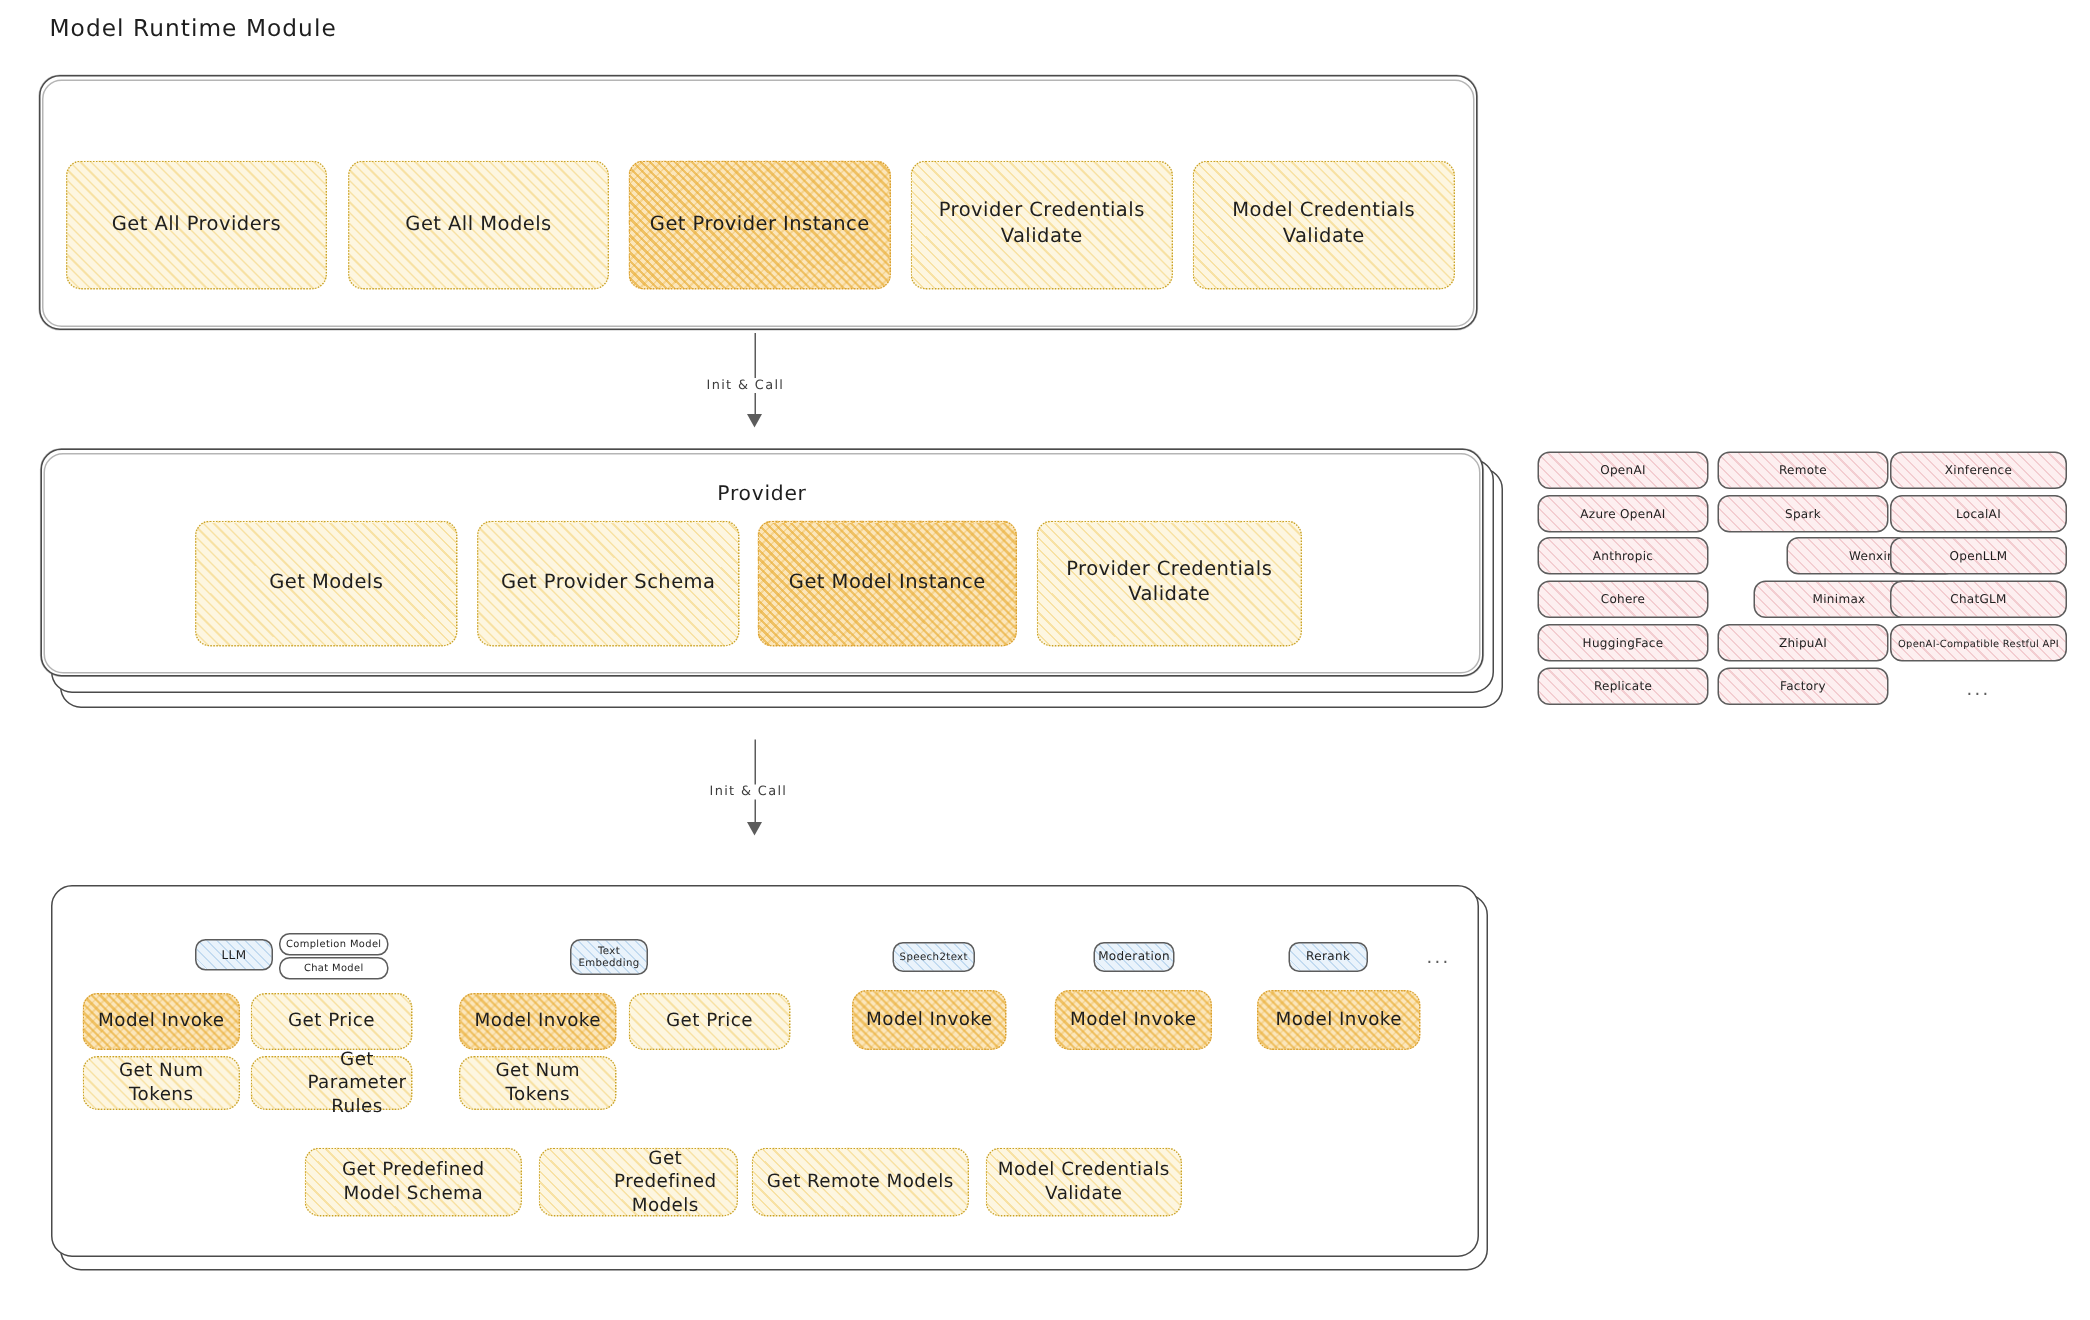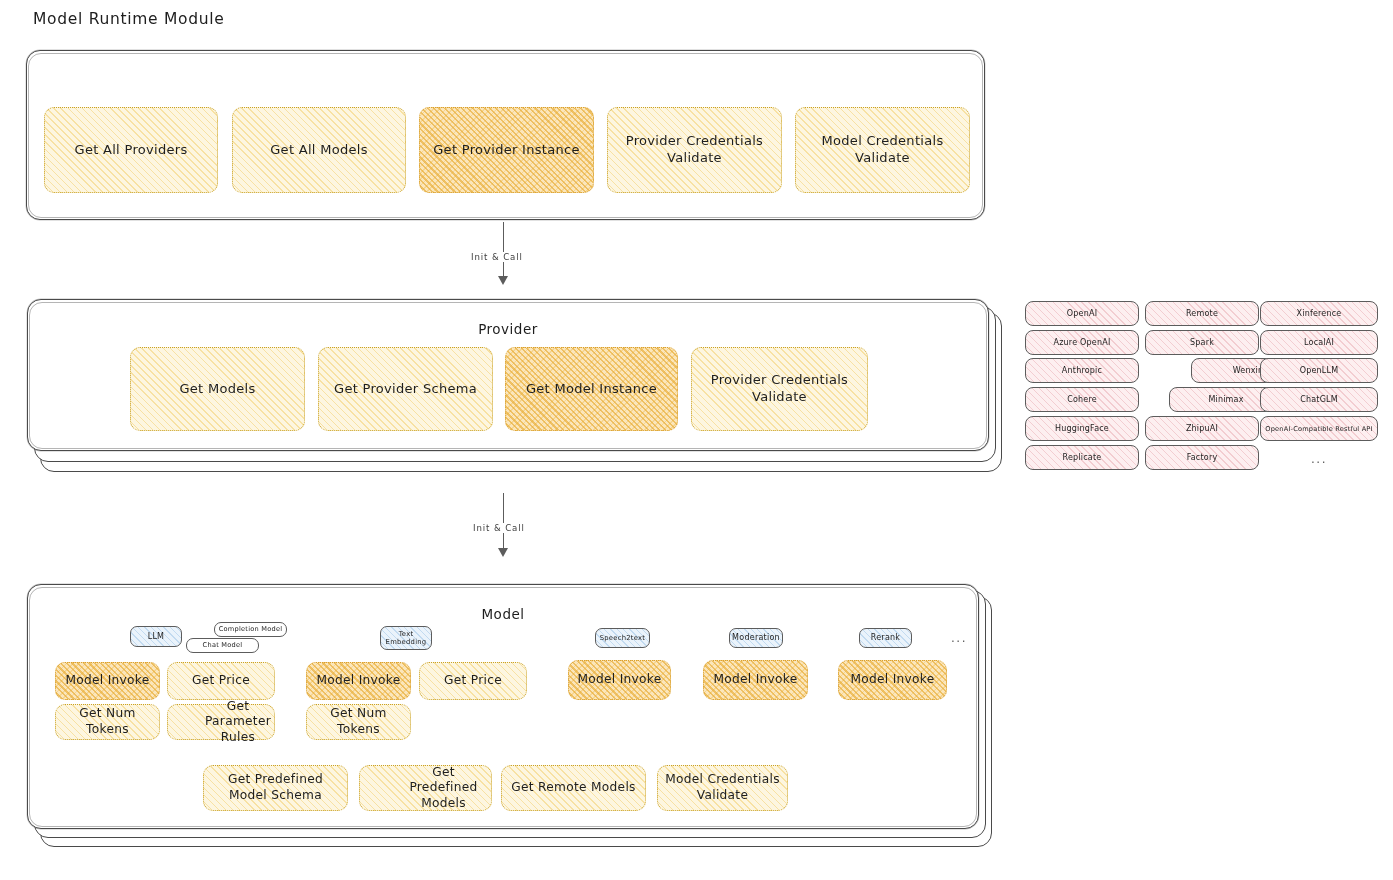--- a/index.html
+++ b/index.html
@@ -228,26 +228,23 @@
       <div class="pill hand" style="left: 1260px; top: 416px; width: 118px; height: 25px; font-size: 6.6px;">OpenAI-Compatible Restful API</div>
       <div class="ellipsis-txt hand" style="left: 1260px; top: 452px; width: 118px;">...</div>
     </div>
 
   <div class="arrow-line" style="left:503px; top:493px; height:62px;"></div>
   <div class="arrow-head" style="left:498px; top:548px;"></div>
   <div class="arrow-label hand" style="left:470px; top:523px;">Init &amp; Call</div>
 
   <div class="stack-layer" style="left:40px; top:596px; width:952px; height:251px;"></div>
   <div class="stack-layer" style="left:34px; top:590px; width:952px; height:248px;"></div>
-  <div class="container" style="left:27px; top:584px; width:952px; height:245px;">
-    <div class="container-title hand" style="top:21px;">Model</div>
-  </div>
   <div id="model-body">
       <div class="badge hand" style="left: 130px; top: 626px; width: 52px; height: 21px; font-size: 8px;">LLM</div>
-      <div class="badge hand plain" style="left: 186px; top: 622px; width: 73px; height: 15px; font-size: 6.6px; margin-left: 28px;">Completion Model</div>
+      <div class="badge hand plain" style="left: 186px; top: 622px; width: 73px; height: 15px; font-size: 6.6px;">Completion Model</div>
       <div class="badge hand plain" style="left: 186px; top: 638px; width: 73px; height: 15px; font-size: 6.6px;">Chat Model</div>
       <div class="chip hand hl" style="left: 55px; top: 662px; width: 105px; height: 38px; font-size: 12.2px;">Model Invoke</div>
       <div class="chip hand" style="left: 167px; top: 662px; width: 108px; height: 38px; font-size: 12.2px;">Get Price</div>
       <div class="chip hand" style="left: 55px; top: 704px; width: 105px; height: 36px; font-size: 12.2px;">Get Num Tokens</div>
       <div class="chip hand" style="left: 167px; top: 704px; width: 108px; height: 36px; font-size: 12.2px; padding-left: 40px;">Get Parameter Rules</div>
       <div class="badge hand" style="left: 380px; top: 626px; width: 52px; height: 24px; font-size: 6.8px;">Text Embedding</div>
       <div class="chip hand hl" style="left: 306px; top: 662px; width: 105px; height: 38px; font-size: 12.2px;">Model Invoke</div>
       <div class="chip hand" style="left: 419px; top: 662px; width: 108px; height: 38px; font-size: 12.2px;">Get Price</div>
       <div class="chip hand" style="left: 306px; top: 704px; width: 105px; height: 36px; font-size: 12.2px;">Get Num Tokens</div>
       <div class="badge hand" style="left: 595px; top: 628px; width: 55px; height: 20px; font-size: 6.8px;">Speech2text</div>

